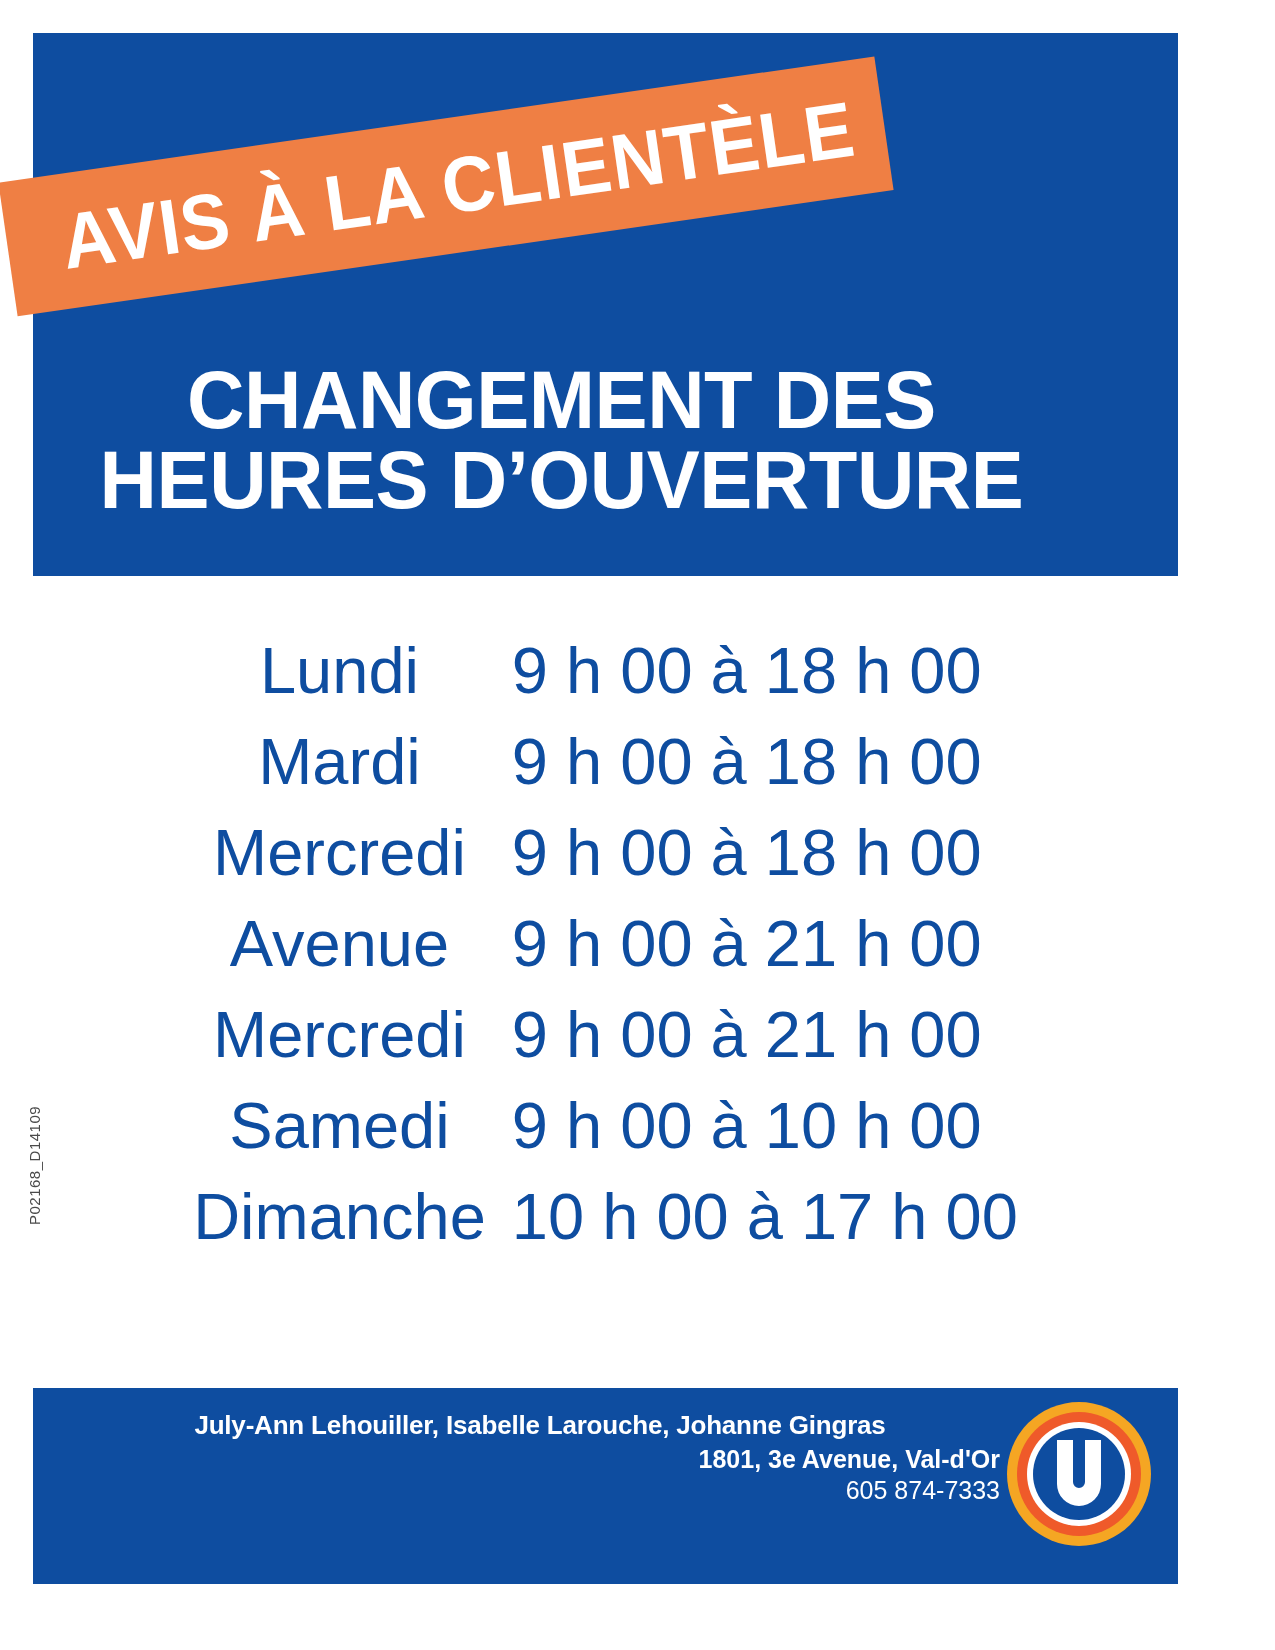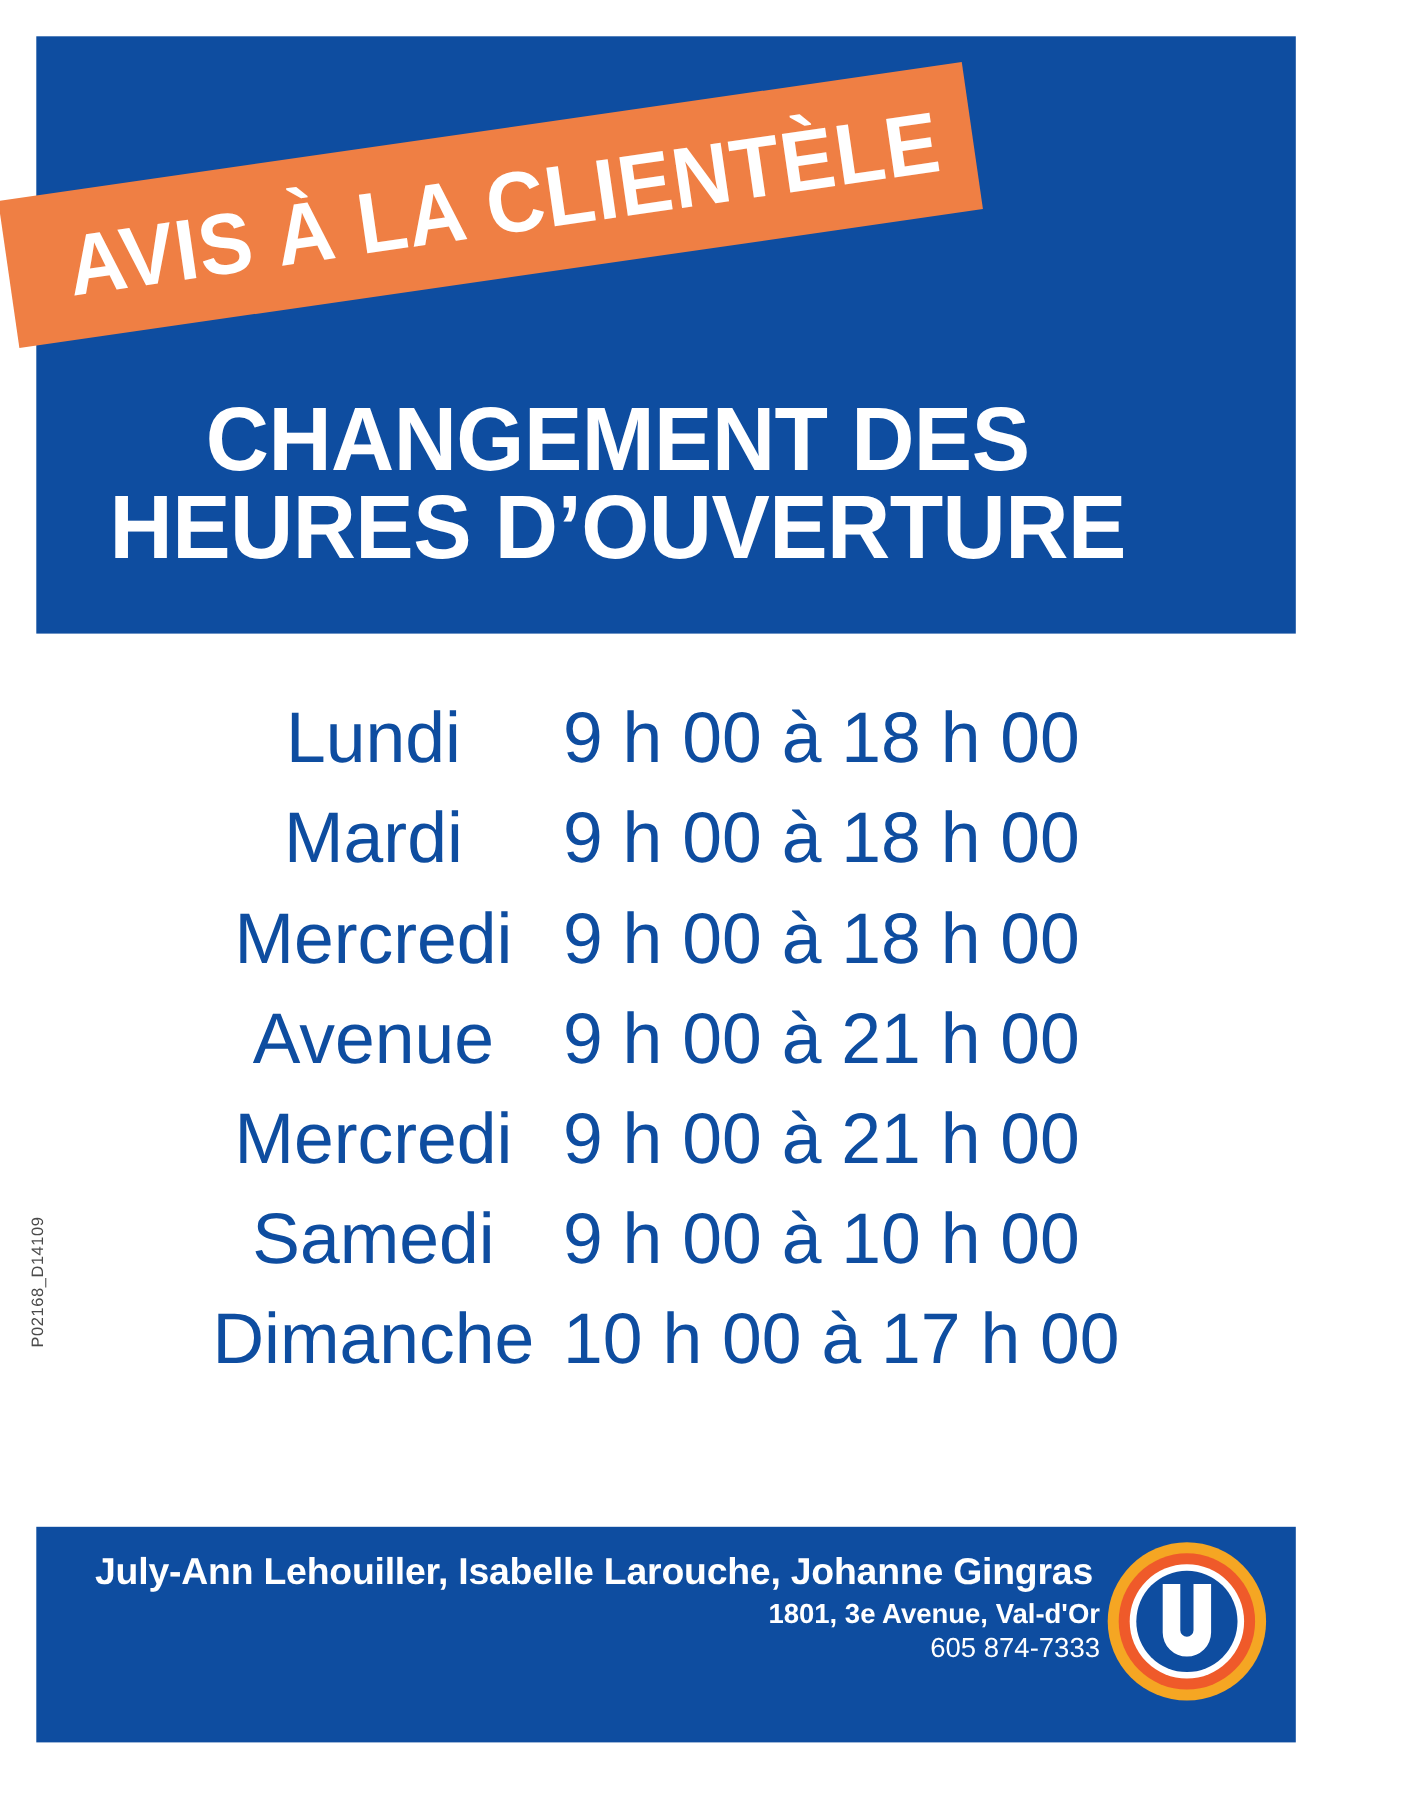--- a/index.html
+++ b/index.html
@@ -143,21 +143,21 @@
     position: absolute;
     left: 80px;
     top: 1410px;
     width: 920px;
     color: #ffffff;
     text-align: right;
     font-family: "Liberation Sans", sans-serif;
   }
   .footer-names {
     font-weight: bold;
-    font-size: 34px;
+    font-size: 26px;
     letter-spacing: -0.2px;
     text-align: center;
     padding-right: 0px;
     margin-bottom: 4px;
   }
   .footer-address {
     font-size: 25px;
     letter-spacing: 0px;
     margin-bottom: 2px;
     font-weight: bold;

